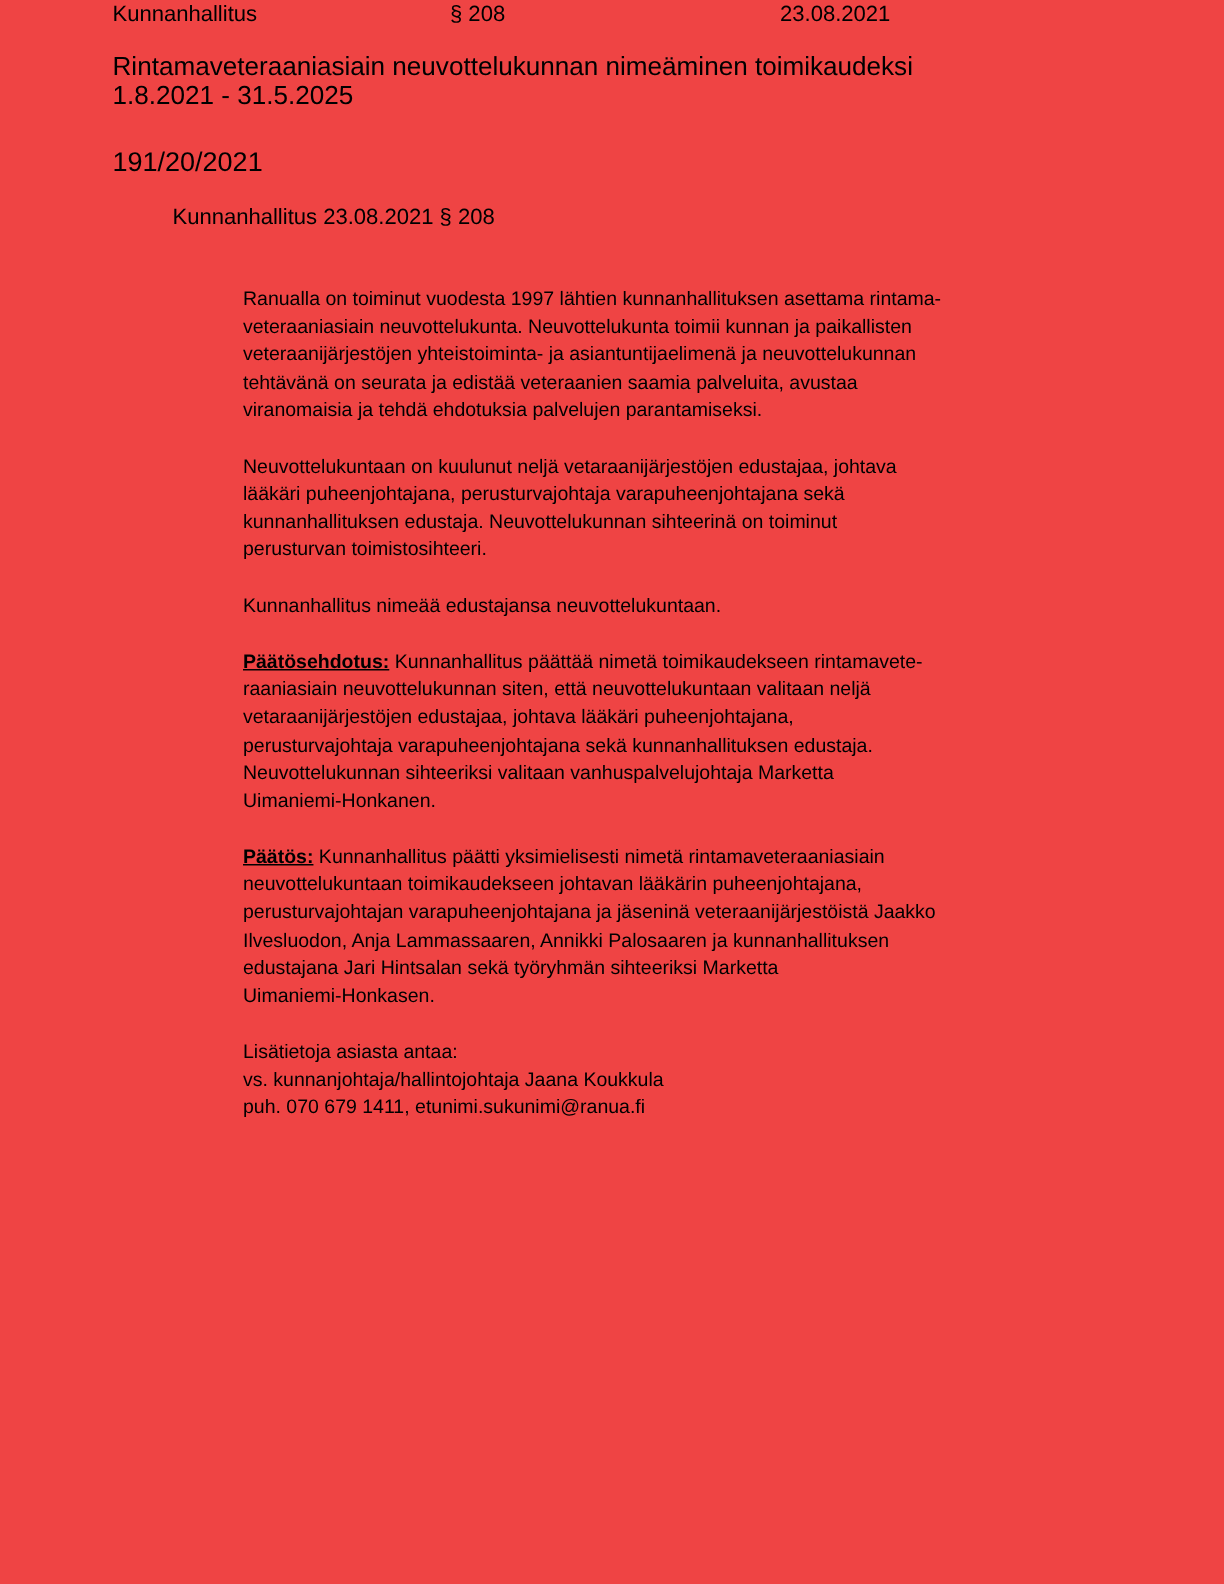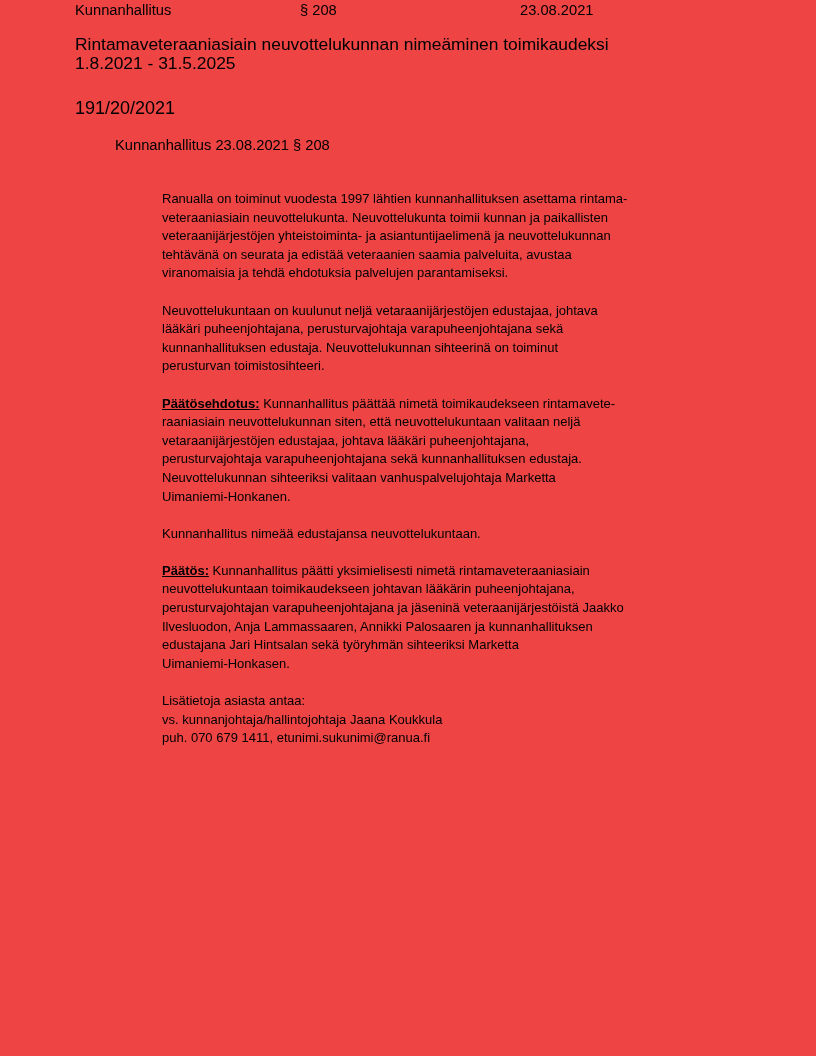--- a/index.html
+++ b/index.html
@@ -99,28 +99,28 @@
 veteraaniasiain neuvottelukunta. Neuvottelukunta toimii kunnan ja paikallisten
 veteraanijärjestöjen yhteistoiminta- ja asiantuntijaelimenä ja neuvottelukunnan
 tehtävänä on seurata ja edistää veteraanien saamia palveluita, avustaa
 viranomaisia ja tehdä ehdotuksia palvelujen parantamiseksi.</span></p>
 
     <p><span>Neuvottelukuntaan on kuulunut neljä vetaraanijärjestöjen edustajaa, johtava
 lääkäri puheenjohtajana, perusturvajohtaja varapuheenjohtajana sekä
 kunnanhallituksen edustaja. Neuvottelukunnan sihteerinä on toiminut
 perusturvan toimistosihteeri.</span></p>
 
+    <p><span>Kunnanhallitus nimeää edustajansa neuvottelukuntaan.</span></p>
+
     <p><span class="decision-label">Päätösehdotus:</span><span> Kunnanhallitus päättää nimetä toimikaudekseen rintamavete-
 raaniasiain neuvottelukunnan siten, että neuvottelukuntaan valitaan neljä
 vetaraanijärjestöjen edustajaa, johtava lääkäri puheenjohtajana,
 perusturvajohtaja varapuheenjohtajana sekä kunnanhallituksen edustaja.
 Neuvottelukunnan sihteeriksi valitaan vanhuspalvelujohtaja Marketta
 Uimaniemi-Honkanen.</span></p>
-
-    <p><span>Kunnanhallitus nimeää edustajansa neuvottelukuntaan.</span></p>
 
     <p><span class="decision-label">Päätös:</span><span> Kunnanhallitus päätti yksimielisesti nimetä rintamaveteraaniasiain
 neuvottelukuntaan toimikaudekseen johtavan lääkärin puheenjohtajana,
 perusturvajohtajan varapuheenjohtajana ja jäseninä veteraanijärjestöistä Jaakko
 Ilvesluodon, Anja Lammassaaren, Annikki Palosaaren ja kunnanhallituksen
 edustajana Jari Hintsalan sekä työryhmän sihteeriksi Marketta
 Uimaniemi-Honkasen.</span></p>
 
     <p class="contact"><span>Lisätietoja asiasta antaa:
 vs. kunnanjohtaja/hallintojohtaja Jaana Koukkula

